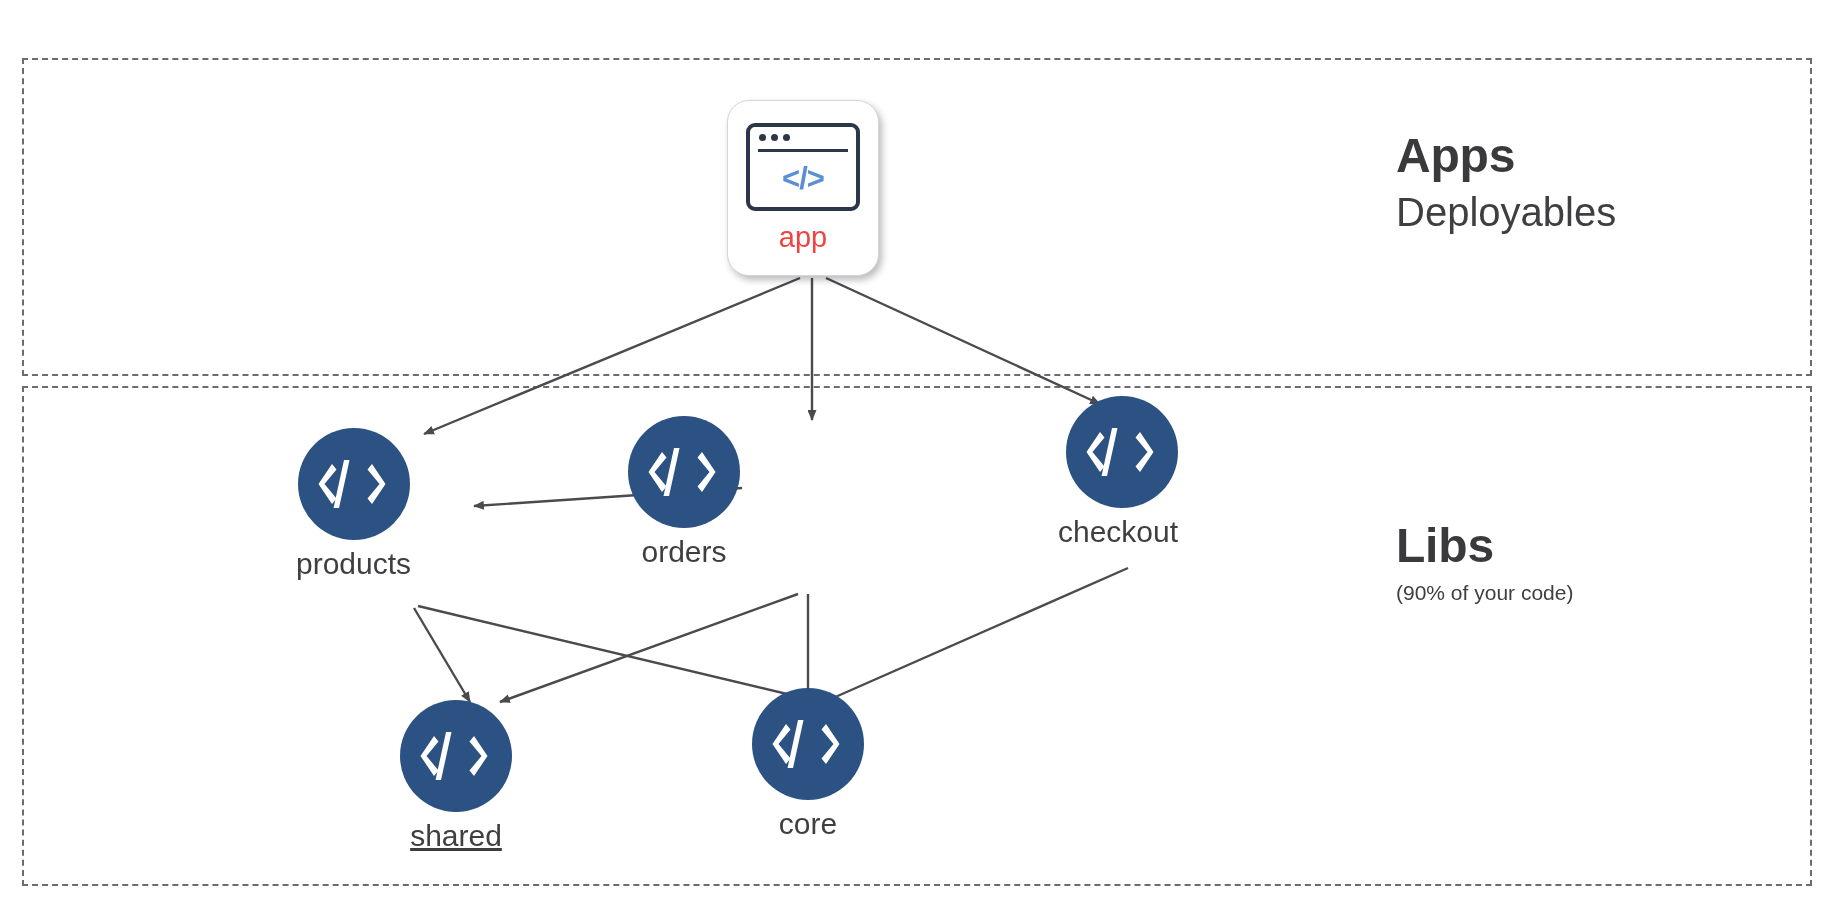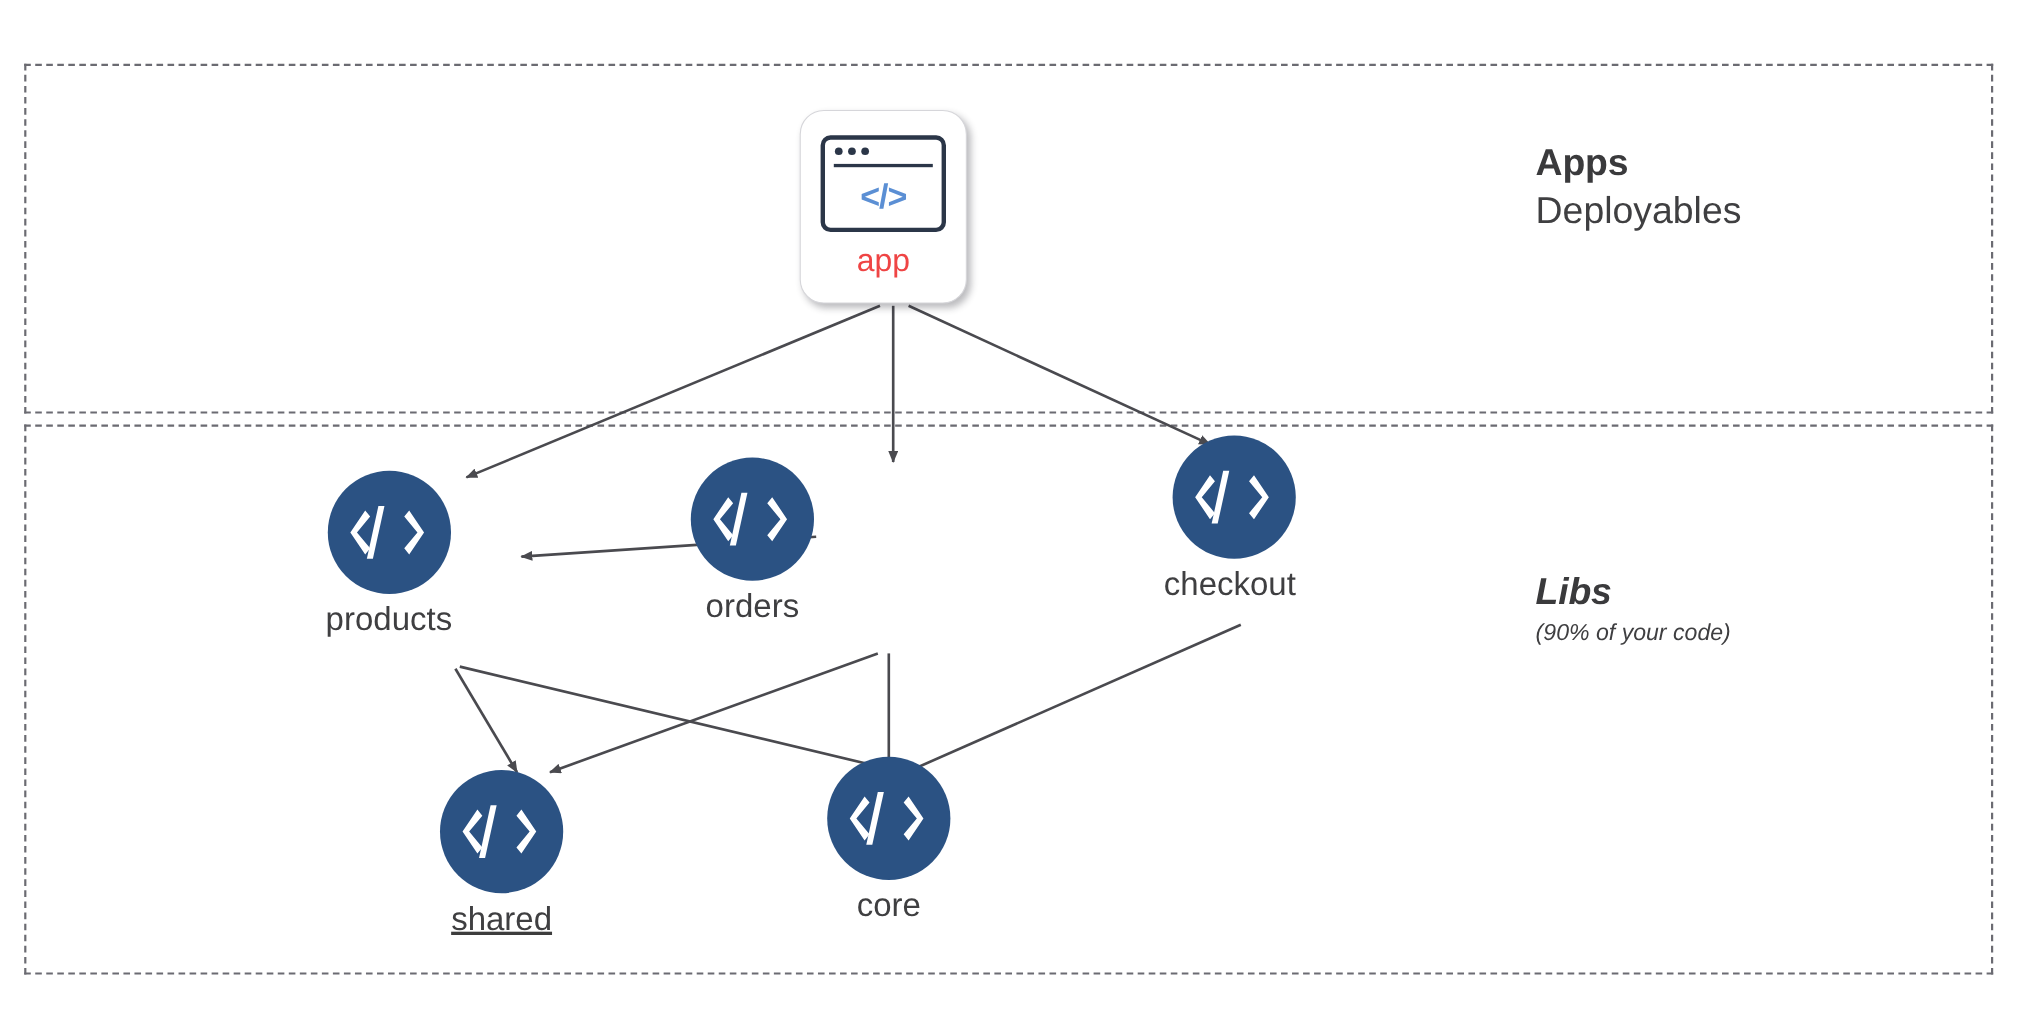--- a/index.html
+++ b/index.html
@@ -53,34 +53,34 @@
     pointer-events: none;
   }
 
   
   .zone-caption {
     position: absolute;
     line-height: 1.18;
   }
   .zone-caption .caption-title {
     display: block;
-    font-size: 34px;
+    font-size: 48px;
     font-weight: bold;
     color: #3a3a3c;
     letter-spacing: -0.2px;
   }
   .zone-caption .caption-sub {
     display: block;
-    font-size: 34px;
+    font-size: 40px;
     font-weight: normal;
     color: #3f3f41;
     margin-top: 4px;
   }
   #caption-apps { left: 1396px; top: 128px; }
-  #caption-libs { left: 1396px; top: 518px; font-style: italic; }
+  #caption-libs { left: 1396px; top: 518px; }
   #caption-libs .caption-sub { font-size: 21px; margin-top: 6px; }
 
   
   .app-node {
     position: absolute;
     width: 152px;
     height: 176px;
     border-radius: 22px;
     background: #ffffff;
     border: 1px solid #d6d6da;

